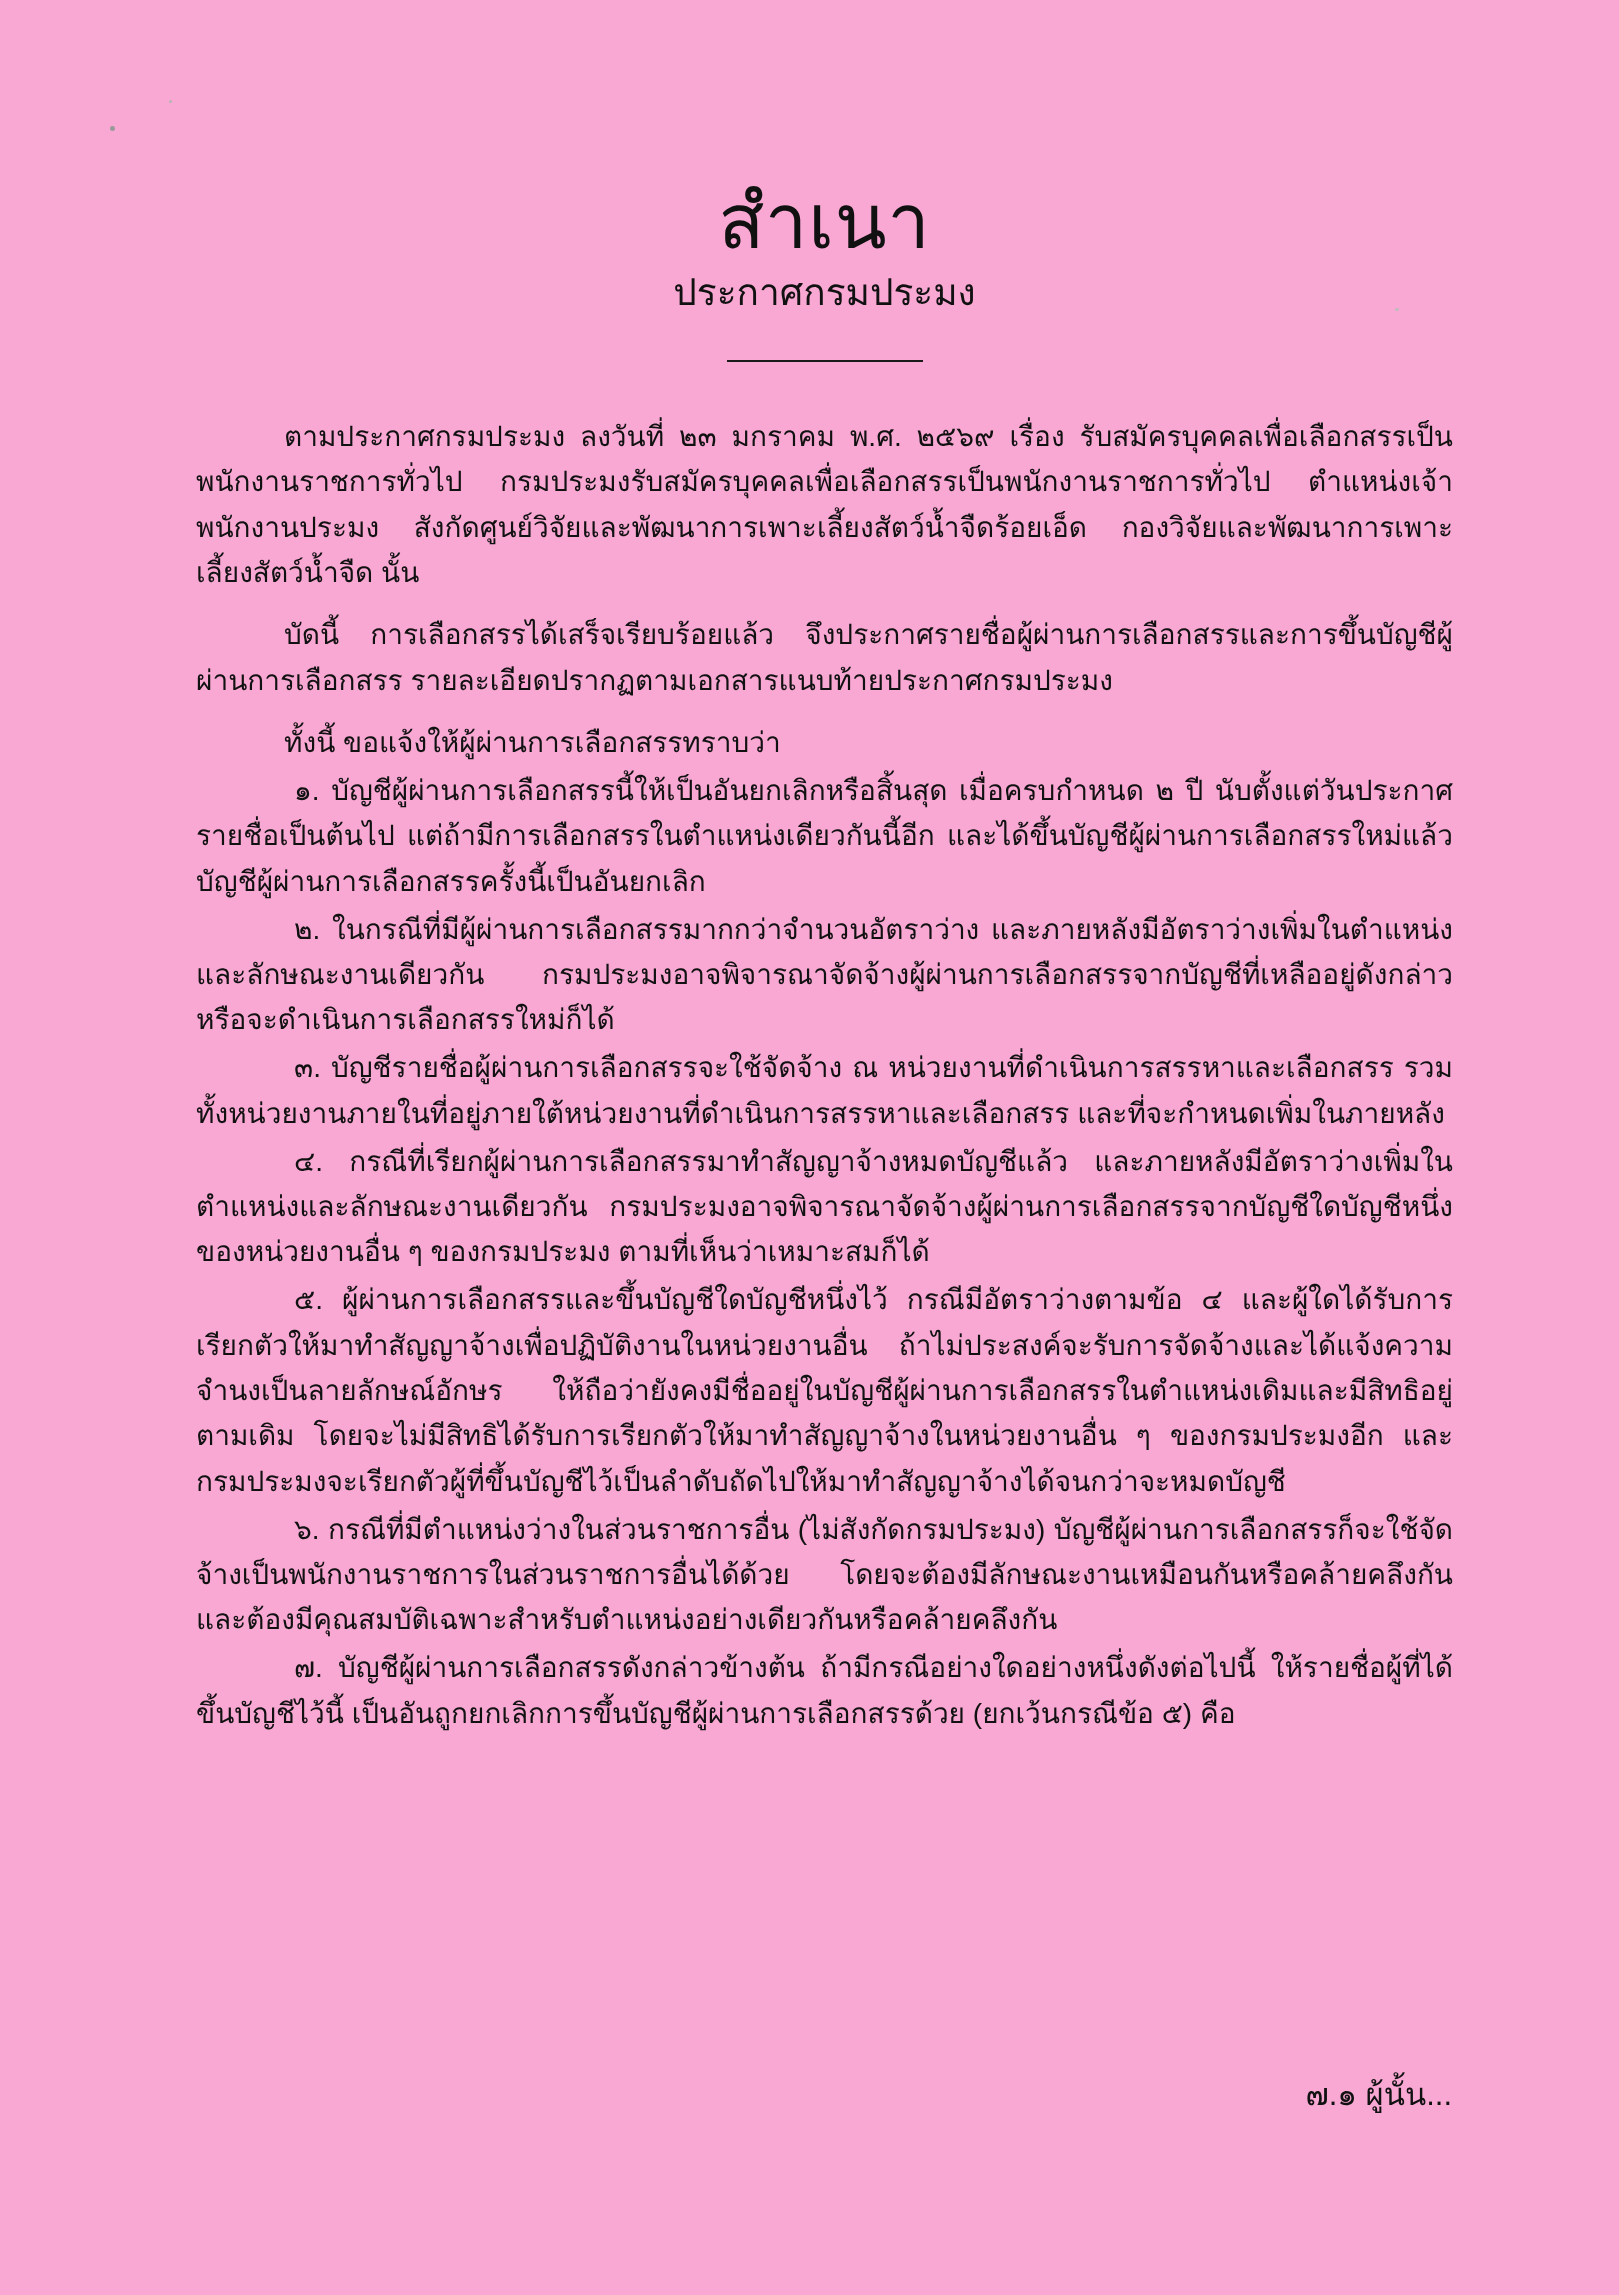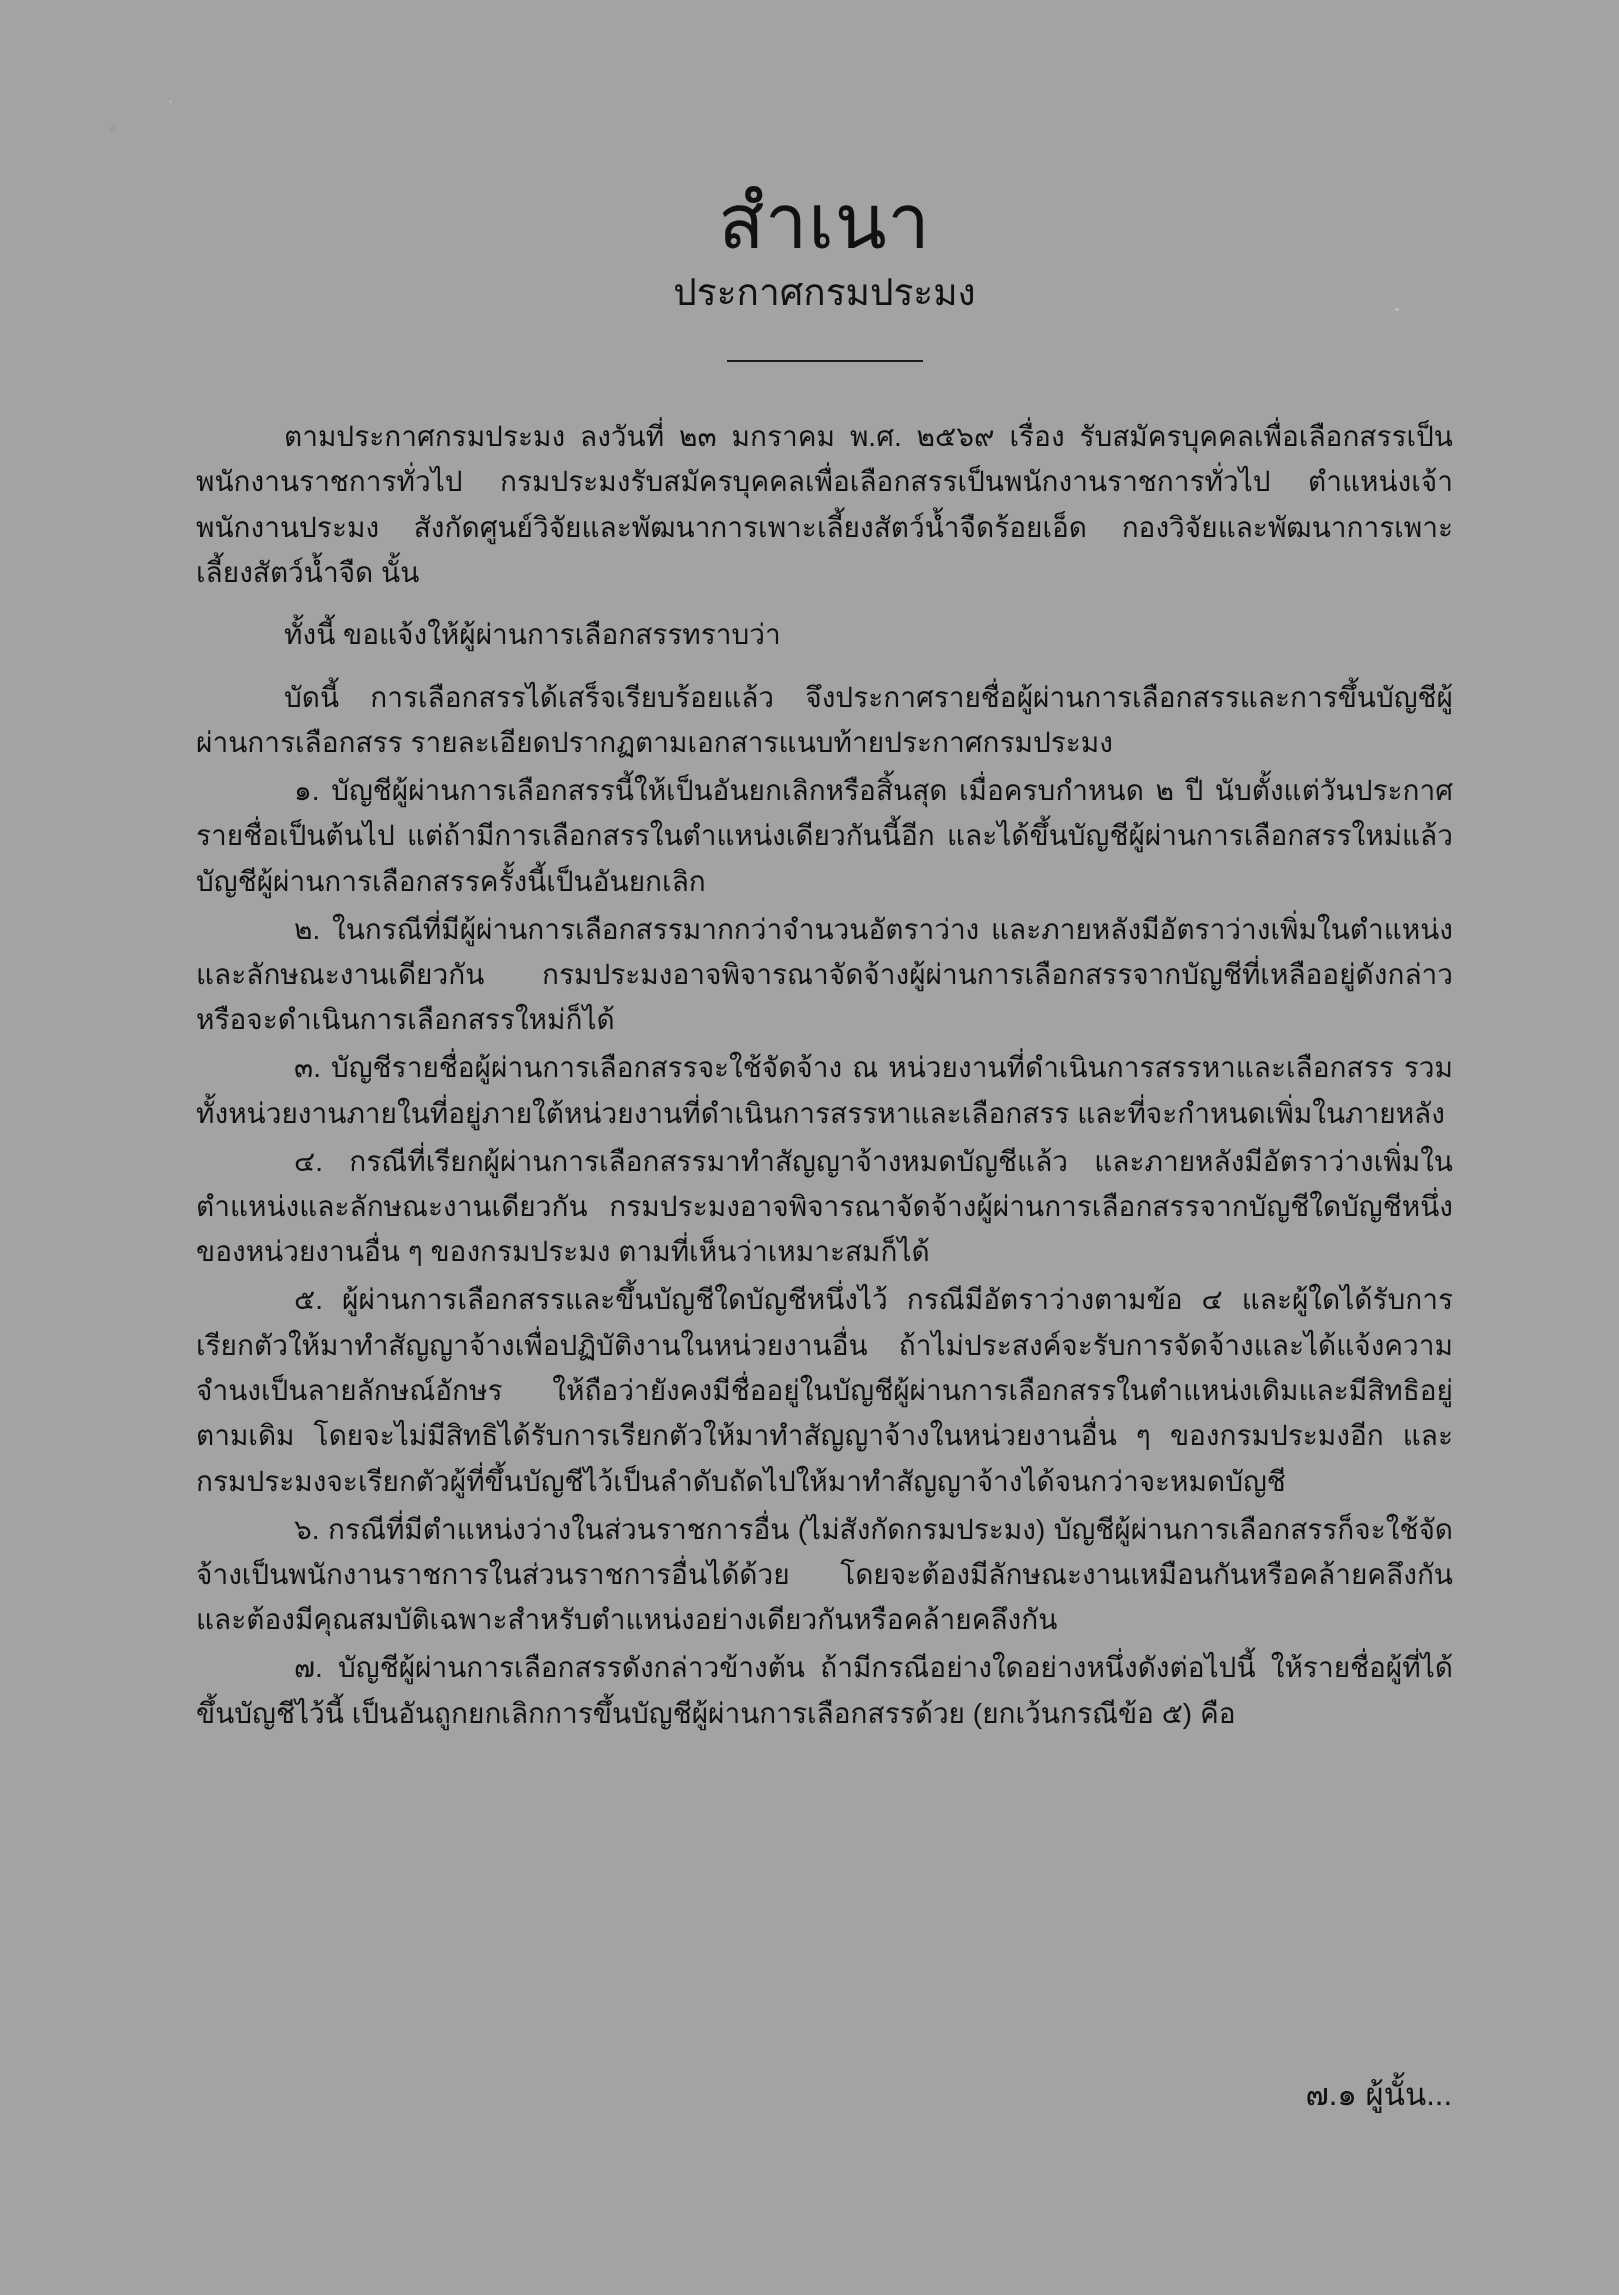--- a/index.html
+++ b/index.html
@@ -4,21 +4,21 @@
 <style>
   html, body {
     margin: 0;
     padding: 0;
     background: #7a7a7a;
   }
   .page {
     position: relative;
     width: 1619px;
     height: 2295px;
-    background: #a3a3a3;
+    background: #f9a8d4;
     margin: 0 auto;
     overflow: hidden;
     font-family: "Liberation Sans", "DejaVu Sans", sans-serif;
     color: #111111;
   }
   
   .speckle {
     position: absolute;
     background: #9a9a9a;
     border-radius: 50%;
@@ -100,22 +100,22 @@
     <div class="stamp-title">สำเนา</div>
 
     <div class="heading-block">
       <div>ประกาศกรมประมง</div>
     </div>
 
     <div class="rule"></div>
 
     <div class="content">
       <p class="para indent">ตามประกาศกรมประมง ลงวันที่ ๒๓ มกราคม พ.ศ. ๒๕๖๙ เรื่อง รับสมัครบุคคลเพื่อเลือกสรรเป็นพนักงานราชการทั่วไป กรมประมงรับสมัครบุคคลเพื่อเลือกสรรเป็นพนักงานราชการทั่วไป ตำแหน่งเจ้าพนักงานประมง สังกัดศูนย์วิจัยและพัฒนาการเพาะเลี้ยงสัตว์น้ำจืดร้อยเอ็ด กองวิจัยและพัฒนาการเพาะเลี้ยงสัตว์น้ำจืด  นั้น</p>
+      <p class="para indent gap">บัดนี้ การเลือกสรรได้เสร็จเรียบร้อยแล้ว จึงประกาศรายชื่อผู้ผ่านการเลือกสรรและการขึ้นบัญชีผู้ผ่านการเลือกสรร รายละเอียดปรากฏตามเอกสารแนบท้ายประกาศกรมประมง</p>
       <p class="para indent gap">ทั้งนี้ ขอแจ้งให้ผู้ผ่านการเลือกสรรทราบว่า</p>
-      <p class="para indent gap">บัดนี้ การเลือกสรรได้เสร็จเรียบร้อยแล้ว จึงประกาศรายชื่อผู้ผ่านการเลือกสรรและการขึ้นบัญชีผู้ผ่านการเลือกสรร รายละเอียดปรากฏตามเอกสารแนบท้ายประกาศกรมประมง</p>
       <p class="para indent-wide">๑. บัญชีผู้ผ่านการเลือกสรรนี้ให้เป็นอันยกเลิกหรือสิ้นสุด เมื่อครบกำหนด ๒ ปี นับตั้งแต่วันประกาศรายชื่อเป็นต้นไป แต่ถ้ามีการเลือกสรรในตำแหน่งเดียวกันนี้อีก และได้ขึ้นบัญชีผู้ผ่านการเลือกสรรใหม่แล้ว บัญชีผู้ผ่านการเลือกสรรครั้งนี้เป็นอันยกเลิก</p>
       <p class="para indent-wide">๒. ในกรณีที่มีผู้ผ่านการเลือกสรรมากกว่าจำนวนอัตราว่าง และภายหลังมีอัตราว่างเพิ่มในตำแหน่งและลักษณะงานเดียวกัน กรมประมงอาจพิจารณาจัดจ้างผู้ผ่านการเลือกสรรจากบัญชีที่เหลืออยู่ดังกล่าวหรือจะดำเนินการเลือกสรรใหม่ก็ได้</p>
       <p class="para indent-wide">๓. บัญชีรายชื่อผู้ผ่านการเลือกสรรจะใช้จัดจ้าง ณ หน่วยงานที่ดำเนินการสรรหาและเลือกสรร รวมทั้งหน่วยงานภายในที่อยู่ภายใต้หน่วยงานที่ดำเนินการสรรหาและเลือกสรร และที่จะกำหนดเพิ่มในภายหลัง</p>
       <p class="para indent-wide">๔. กรณีที่เรียกผู้ผ่านการเลือกสรรมาทำสัญญาจ้างหมดบัญชีแล้ว และภายหลังมีอัตราว่างเพิ่มในตำแหน่งและลักษณะงานเดียวกัน กรมประมงอาจพิจารณาจัดจ้างผู้ผ่านการเลือกสรรจากบัญชีใดบัญชีหนึ่งของหน่วยงานอื่น ๆ ของกรมประมง ตามที่เห็นว่าเหมาะสมก็ได้</p>
       <p class="para indent-wide">๕. ผู้ผ่านการเลือกสรรและขึ้นบัญชีใดบัญชีหนึ่งไว้ กรณีมีอัตราว่างตามข้อ ๔ และผู้ใดได้รับการเรียกตัวให้มาทำสัญญาจ้างเพื่อปฏิบัติงานในหน่วยงานอื่น ถ้าไม่ประสงค์จะรับการจัดจ้างและได้แจ้งความจำนงเป็นลายลักษณ์อักษร ให้ถือว่ายังคงมีชื่ออยู่ในบัญชีผู้ผ่านการเลือกสรรในตำแหน่งเดิมและมีสิทธิอยู่ตามเดิม โดยจะไม่มีสิทธิได้รับการเรียกตัวให้มาทำสัญญาจ้างในหน่วยงานอื่น ๆ ของกรมประมงอีก และกรมประมงจะเรียกตัวผู้ที่ขึ้นบัญชีไว้เป็นลำดับถัดไปให้มาทำสัญญาจ้างได้จนกว่าจะหมดบัญชี</p>
       <p class="para indent-wide">๖. กรณีที่มีตำแหน่งว่างในส่วนราชการอื่น (ไม่สังกัดกรมประมง) บัญชีผู้ผ่านการเลือกสรรก็จะใช้จัดจ้างเป็นพนักงานราชการในส่วนราชการอื่นได้ด้วย โดยจะต้องมีลักษณะงานเหมือนกันหรือคล้ายคลึงกันและต้องมีคุณสมบัติเฉพาะสำหรับตำแหน่งอย่างเดียวกันหรือคล้ายคลึงกัน</p>
       <p class="para indent-wide">๗. บัญชีผู้ผ่านการเลือกสรรดังกล่าวข้างต้น ถ้ามีกรณีอย่างใดอย่างหนึ่งดังต่อไปนี้ ให้รายชื่อผู้ที่ได้ขึ้นบัญชีไว้นี้ เป็นอันถูกยกเลิกการขึ้นบัญชีผู้ผ่านการเลือกสรรด้วย (ยกเว้นกรณีข้อ ๕) คือ</p>
     </div>
 
   </div>

